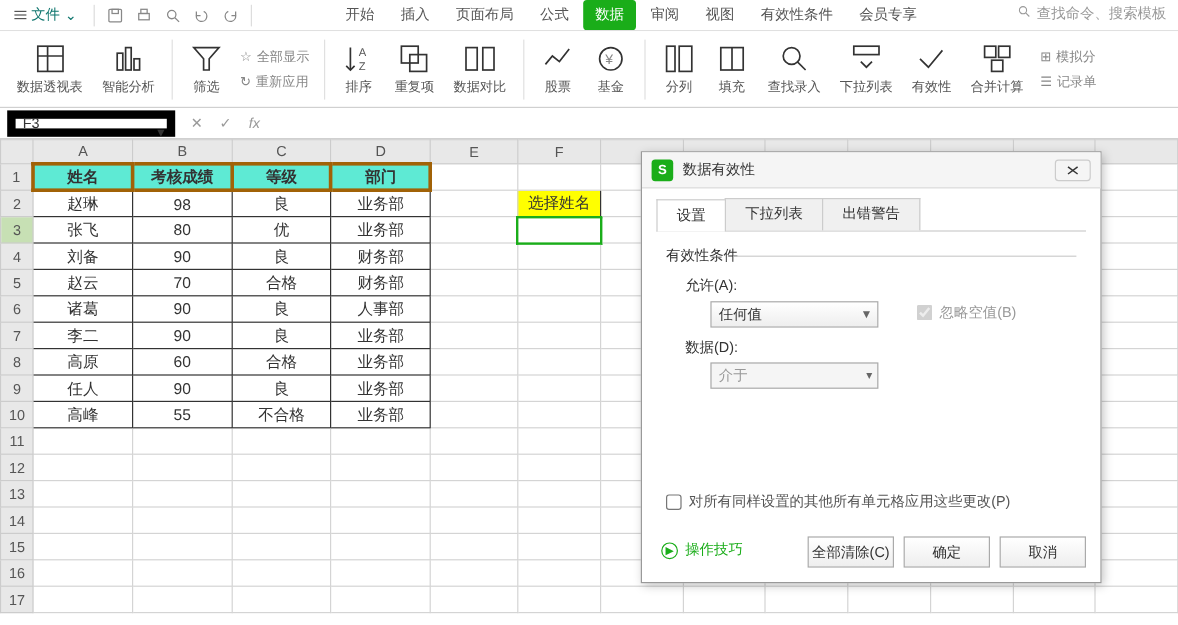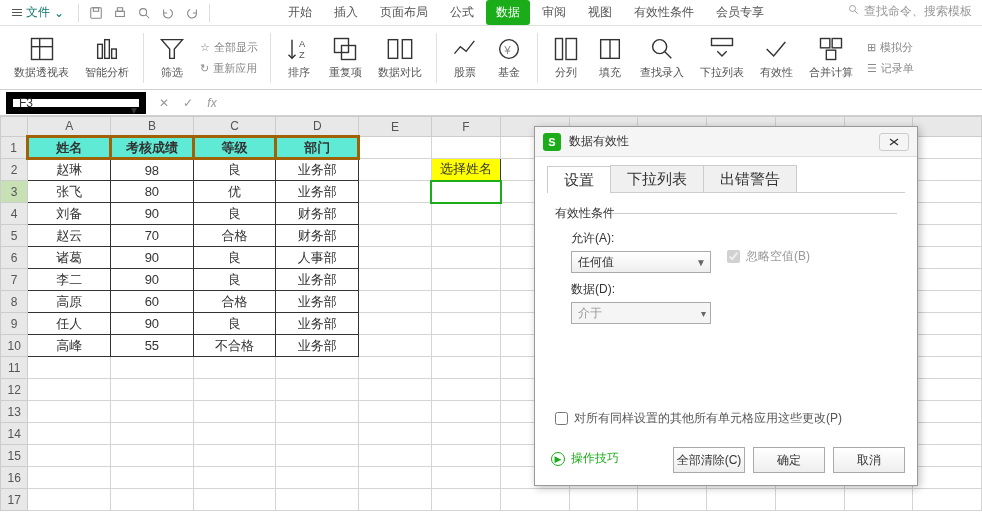--- a/index.html
+++ b/index.html
@@ -56,29 +56,29 @@
 .col-F { width: 72px; }
 .col-rest { width: 72px; }
 
 
 .dialog { position: absolute; left: 534px; top: 126px; width: 384px; height: 360px; background: #fff; border: 1px solid #999; box-shadow: 2px 2px 8px rgba(0,0,0,0.25); }
 .dialog-titlebar { height: 30px; background: #f5f5f5; display: flex; align-items: center; padding: 0 8px; border-bottom: 1px solid #ddd; }
 .dialog-icon { width: 18px; height: 18px; background: #1aad19; border-radius: 3px; display: flex; align-items: center; justify-content: center; color: #fff; font-size: 11px; font-weight: bold; margin-right: 8px; }
 .dialog-title { flex: 1; font-size: 12px; color: #333; }
 .dialog-close { width: 30px; height: 18px; border: 1px solid #ccc; border-radius: 3px; display: flex; align-items: center; justify-content: center; }
 .dialog-tabs { height: 28px; display: flex; border-bottom: 1px solid #ccc; margin: 8px 12px 0 12px; }
-.dialog-tab { padding: 4px 16px; border: 1px solid #ccc; border-bottom: none; background: #f0f0f0; font-size: 15px; margin-right: -1px; }
+.dialog-tab { padding: 4px 16px; border: 1px solid #ccc; border-bottom: none; background: #f0f0f0; font-size: 12px; margin-right: -1px; }
 .dialog-tab.active { background: #fff; position: relative; top: 1px; }
 .dialog-body { padding: 12px 20px; }
 .fieldset-label { font-size: 12px; color: #333; margin-bottom: 8px; position: relative; }
 .fieldset-label::after { content: ""; position: absolute; left: 56px; right: 0; top: 8px; height: 1px; background: #ccc; }
-.form-row { display: flex; align-items: flex-start; gap: 16px; margin: 8px 0 8px 16px; }
+.form-row { display: flex; align-items: center; gap: 32px; margin: 8px 0 8px 16px; }
 .form-col { display: flex; flex-direction: column; gap: 4px; }
 .form-label { font-size: 12px; color: #333; }
-.combo { width: 140px; height: 22px; border: 1px solid #aaa; display: flex; align-items: center; justify-content: space-between; padding: 0 4px 0 6px; font-size: 12px; background: linear-gradient(#fff, #eee); }
+.combo { width: 140px; height: 22px; border: 1px solid #aaa; display: flex; align-items: center; justify-content: space-between; padding: 0 4px 0 6px; font-size: 12px; background: linear-gradient(#fff, #eee); margin-left: 21px; }
 .combo.disabled { color: #999; background: #f5f5f5; }
 .combo .arrow { font-size: 10px; color: #666; }
 .checkbox-label { display: flex; align-items: center; gap: 6px; font-size: 12px; color: #999; }
 .checkbox-label input { accent-color: #888; }
 .dialog-footer-check { position: absolute; bottom: 58px; left: 20px; display: flex; align-items: center; gap: 6px; font-size: 12px; color: #555; }
 .dialog-link { position: absolute; bottom: 18px; left: 16px; display: flex; align-items: center; gap: 6px; font-size: 12px; color: #1aad19; }
 .dialog-link .circle { width: 14px; height: 14px; border: 1.5px solid #1aad19; border-radius: 50%; display: flex; align-items: center; justify-content: center; font-size: 9px; }
 .dialog-buttons { position: absolute; bottom: 12px; right: 12px; display: flex; gap: 8px; }
 .dialog-btn { min-width: 72px; height: 26px; border: 1px solid #aaa; background: linear-gradient(#fff, #eee); font-size: 12px; display: flex; align-items: center; justify-content: center; margin-top: 32px; }
 

